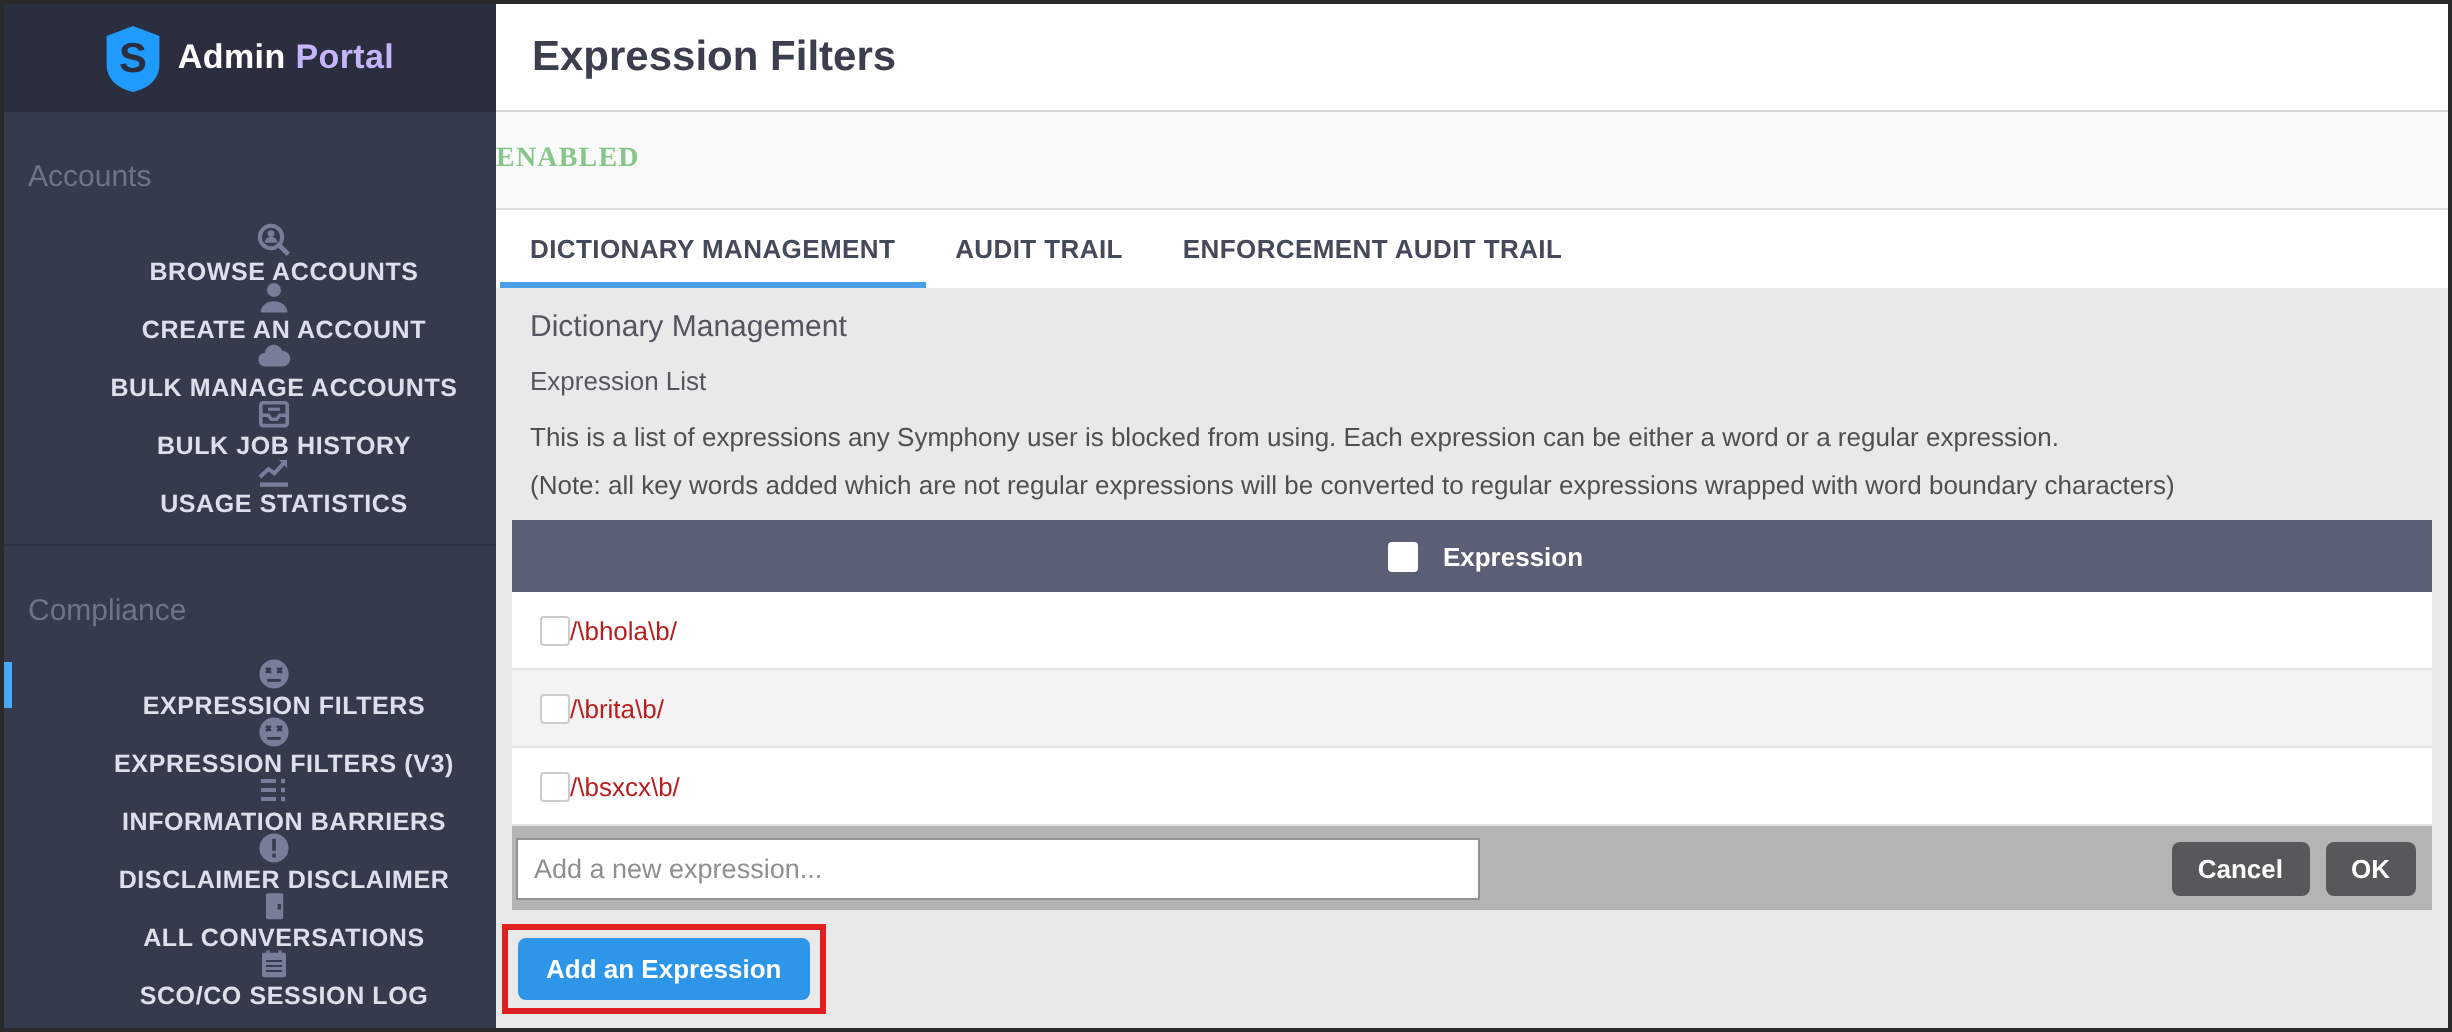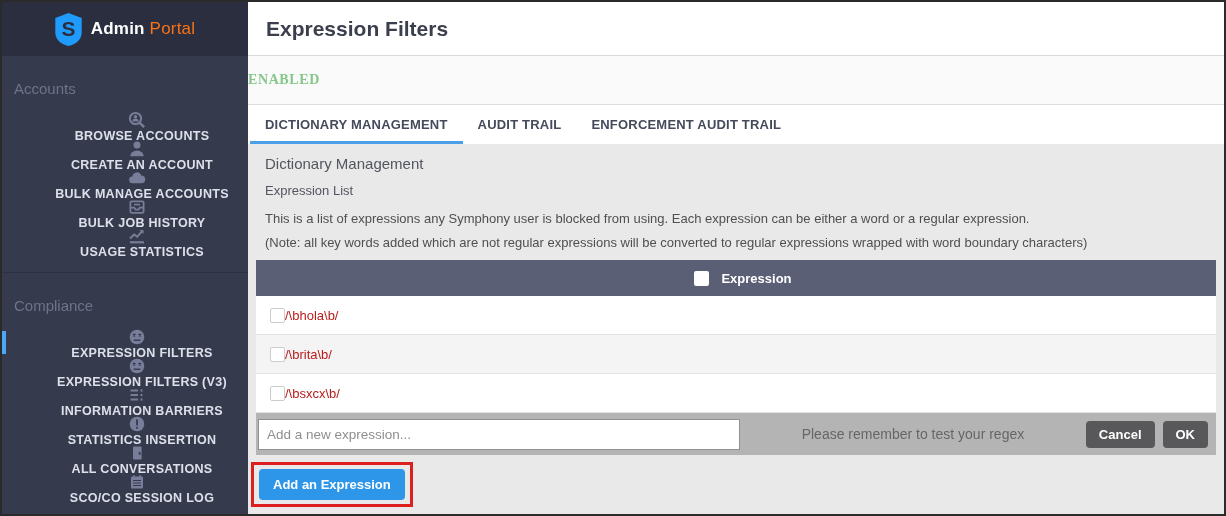--- a/index.html
+++ b/index.html
@@ -3,21 +3,21 @@
 <meta charset="utf-8">
 <style>
   * { margin:0; padding:0; box-sizing:border-box; }
   body { font-family:"Liberation Sans", sans-serif; background:#fff; }
   .page { width:1226px; height:516px; display:flex; border:2px solid #2a2a2a; overflow:hidden; background:#e9e9e9; }
 
   
   .sidebar { width:246px; flex-shrink:0; background:#363a4d; display:flex; flex-direction:column; overflow:hidden; }
   .sidebar-header { height:54px; background:#2b2e3f; display:flex; align-items:center; justify-content:center; gap:9px; flex-shrink:0; }
   .brand { font-size:17px; color:#fff; font-weight:bold; letter-spacing:0.2px; }
-  .brand .muted { color:#f97316; font-weight:normal; }
+  .brand .muted { color:#c4b5fd; font-weight:bold; }
   .section { margin-top:14px; }
   .section-label { color:#6e7389; font-size:15px; padding:10px 12px 14px 12px; }
   .nav-item { position:relative; height:29px; display:flex; align-items:center; padding-left:24px; cursor:pointer;flex-direction:column; }
   .nav-item .active-bar { position:absolute; left:0; top:3px; width:4px; height:23px; background:transparent; }
   .nav-item.active .active-bar { background:#4aa9f5; }
   .nav-icon { width:18px; height:18px; display:inline-flex; align-items:center; justify-content:center; }
   .nav-label { color:#dde0ea; font-size:12.5px; font-weight:bold; letter-spacing:0.3px; margin-left:10px; white-space:nowrap; }
   .divider { height:1px; background:#2d3040; margin:16px 0 2px 0; }
 
   
@@ -173,21 +173,21 @@
       </div>
       <div class="nav-item">
         <span class="active-bar"></span>
         <span class="nav-icon">
               <svg width="18" height="18" viewBox="0 0 18 18">
                 <circle cx="9" cy="9" r="7.3" fill="#787e99"></circle>
                 <rect x="8.1" y="4.4" width="1.8" height="6" fill="#363a4d"></rect>
                 <rect x="8.1" y="11.8" width="1.8" height="1.9" fill="#363a4d"></rect>
               </svg>
             </span>
-        <span class="nav-label">STATISTICS INSERTION</span>
+        <span class="nav-label">DISCLAIMER DISCLAIMER</span>
       </div>
       <div class="nav-item">
         <span class="active-bar"></span>
         <span class="nav-icon">
               <svg width="18" height="18" viewBox="0 0 18 18">
                 <rect x="5" y="2.6" width="8.6" height="13" rx="1" fill="#787e99"></rect>
                 <rect x="10.8" y="8" width="1.7" height="2.8" fill="#363a4d"></rect>
               </svg>
             </span>
         <span class="nav-label">ALL CONVERSATIONS</span>
@@ -249,21 +249,20 @@
     <span class="cb"></span>
     <span class="expr">/\brita\b/</span>
   </div>
   <div class="trow">
     <span class="cb"></span>
     <span class="expr">/\bsxcx\b/</span>
   </div>
           </div>
         <div class="add-bar">
           <input class="add-input" type="text" placeholder="Add a new expression..." style="">
-          <span class="add-hint">Please remember to test your regex</span>
           <button class="bar-btn cancel">Cancel</button>
           <button class="bar-btn">OK</button>
         </div>
       </div>
 
       <div class="add-button-wrap">
         <button class="add-expression-btn">Add an Expression</button>
       </div>
     </section>
   </main>

